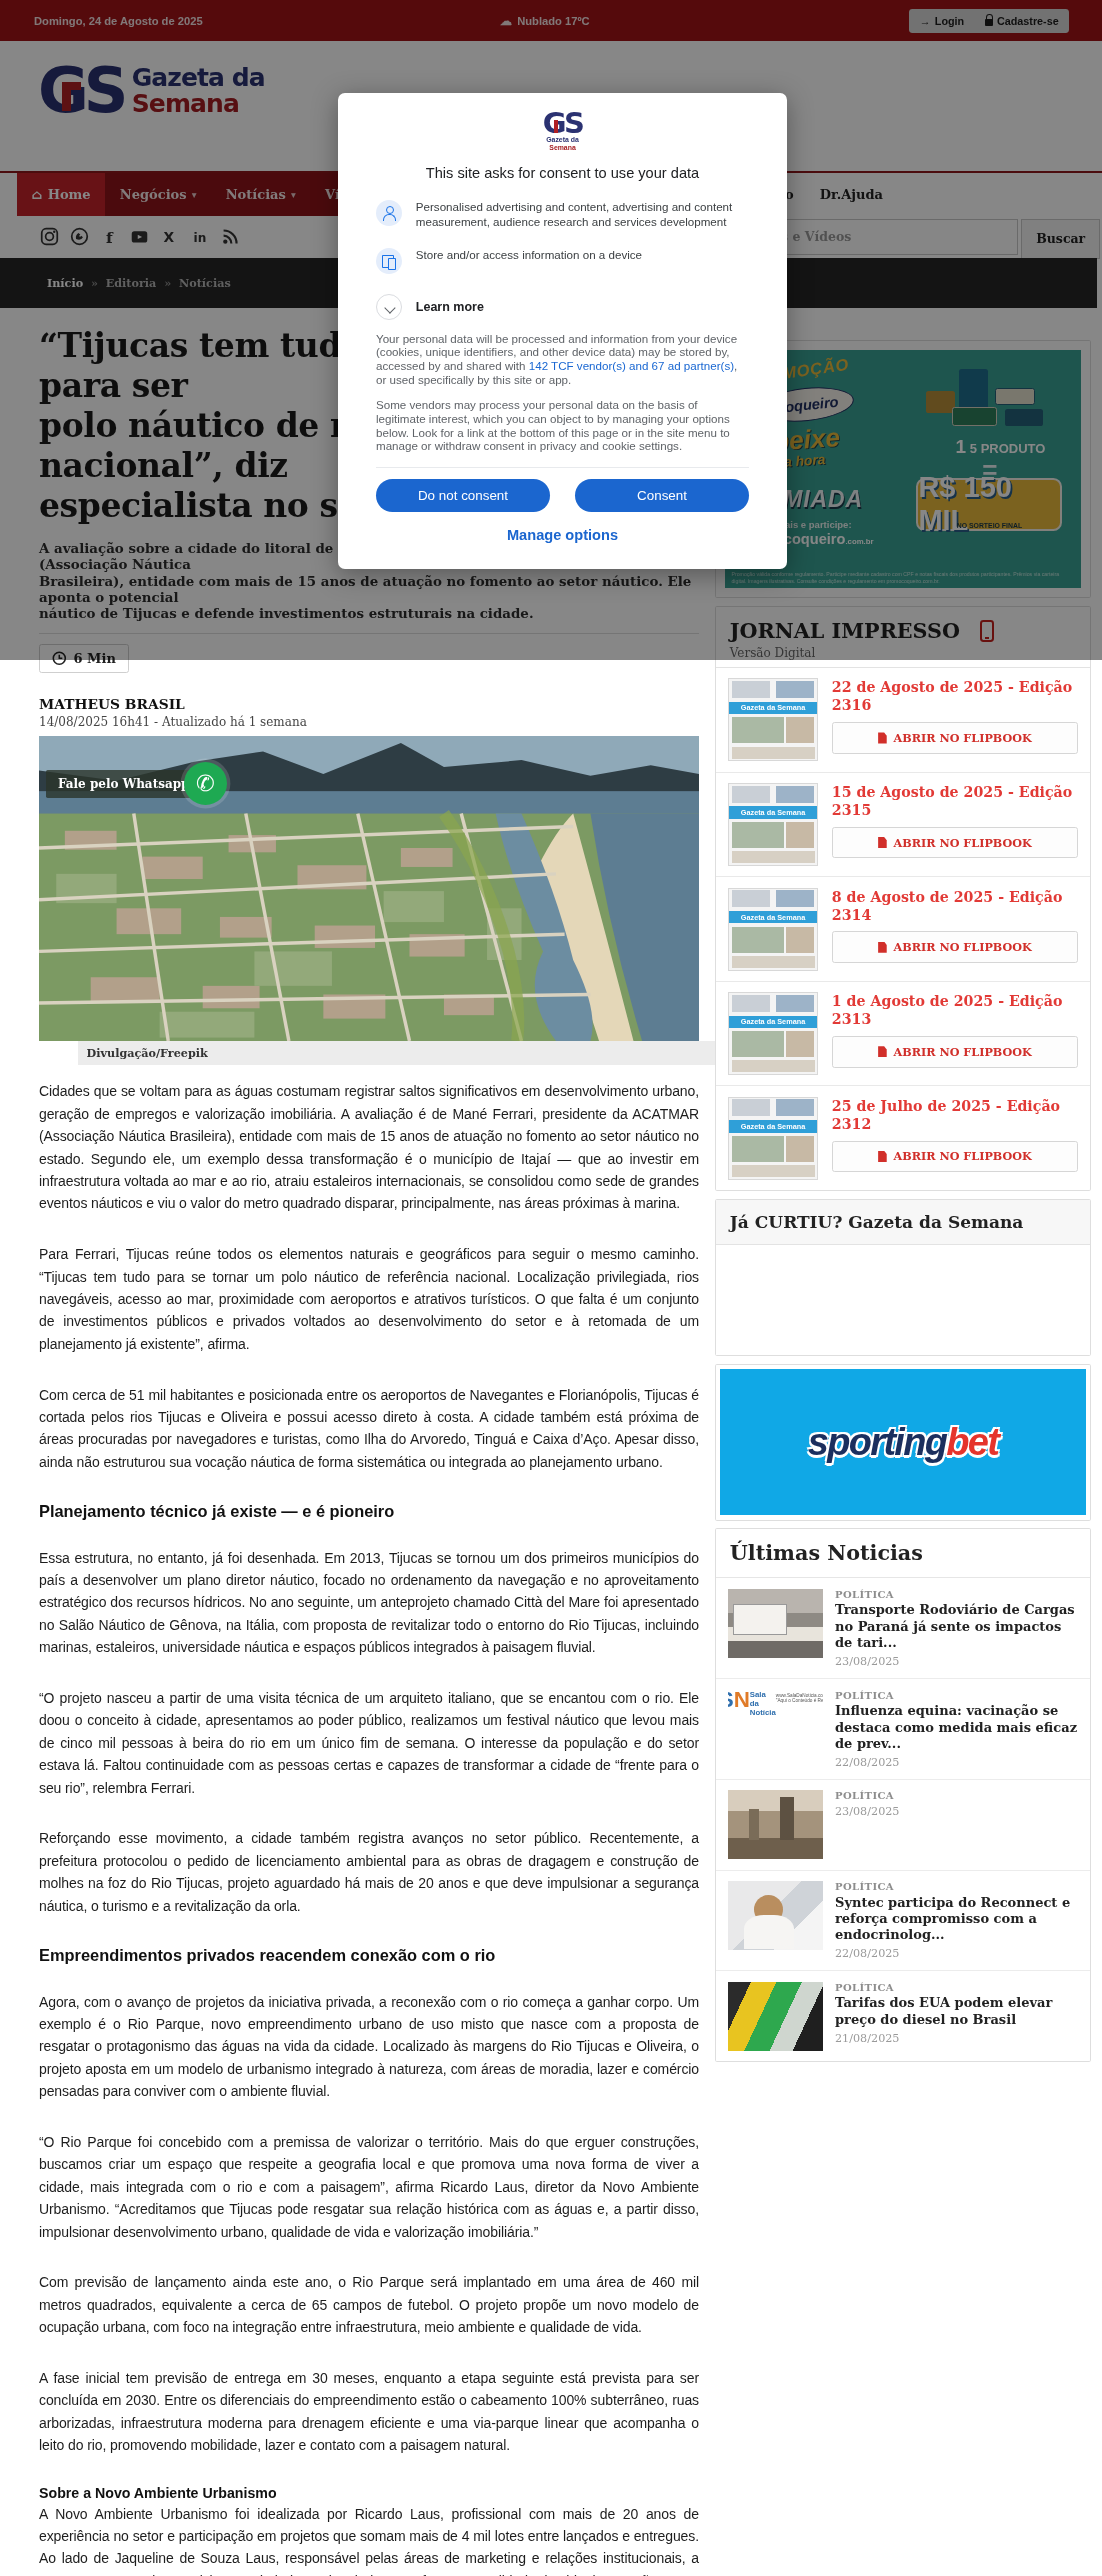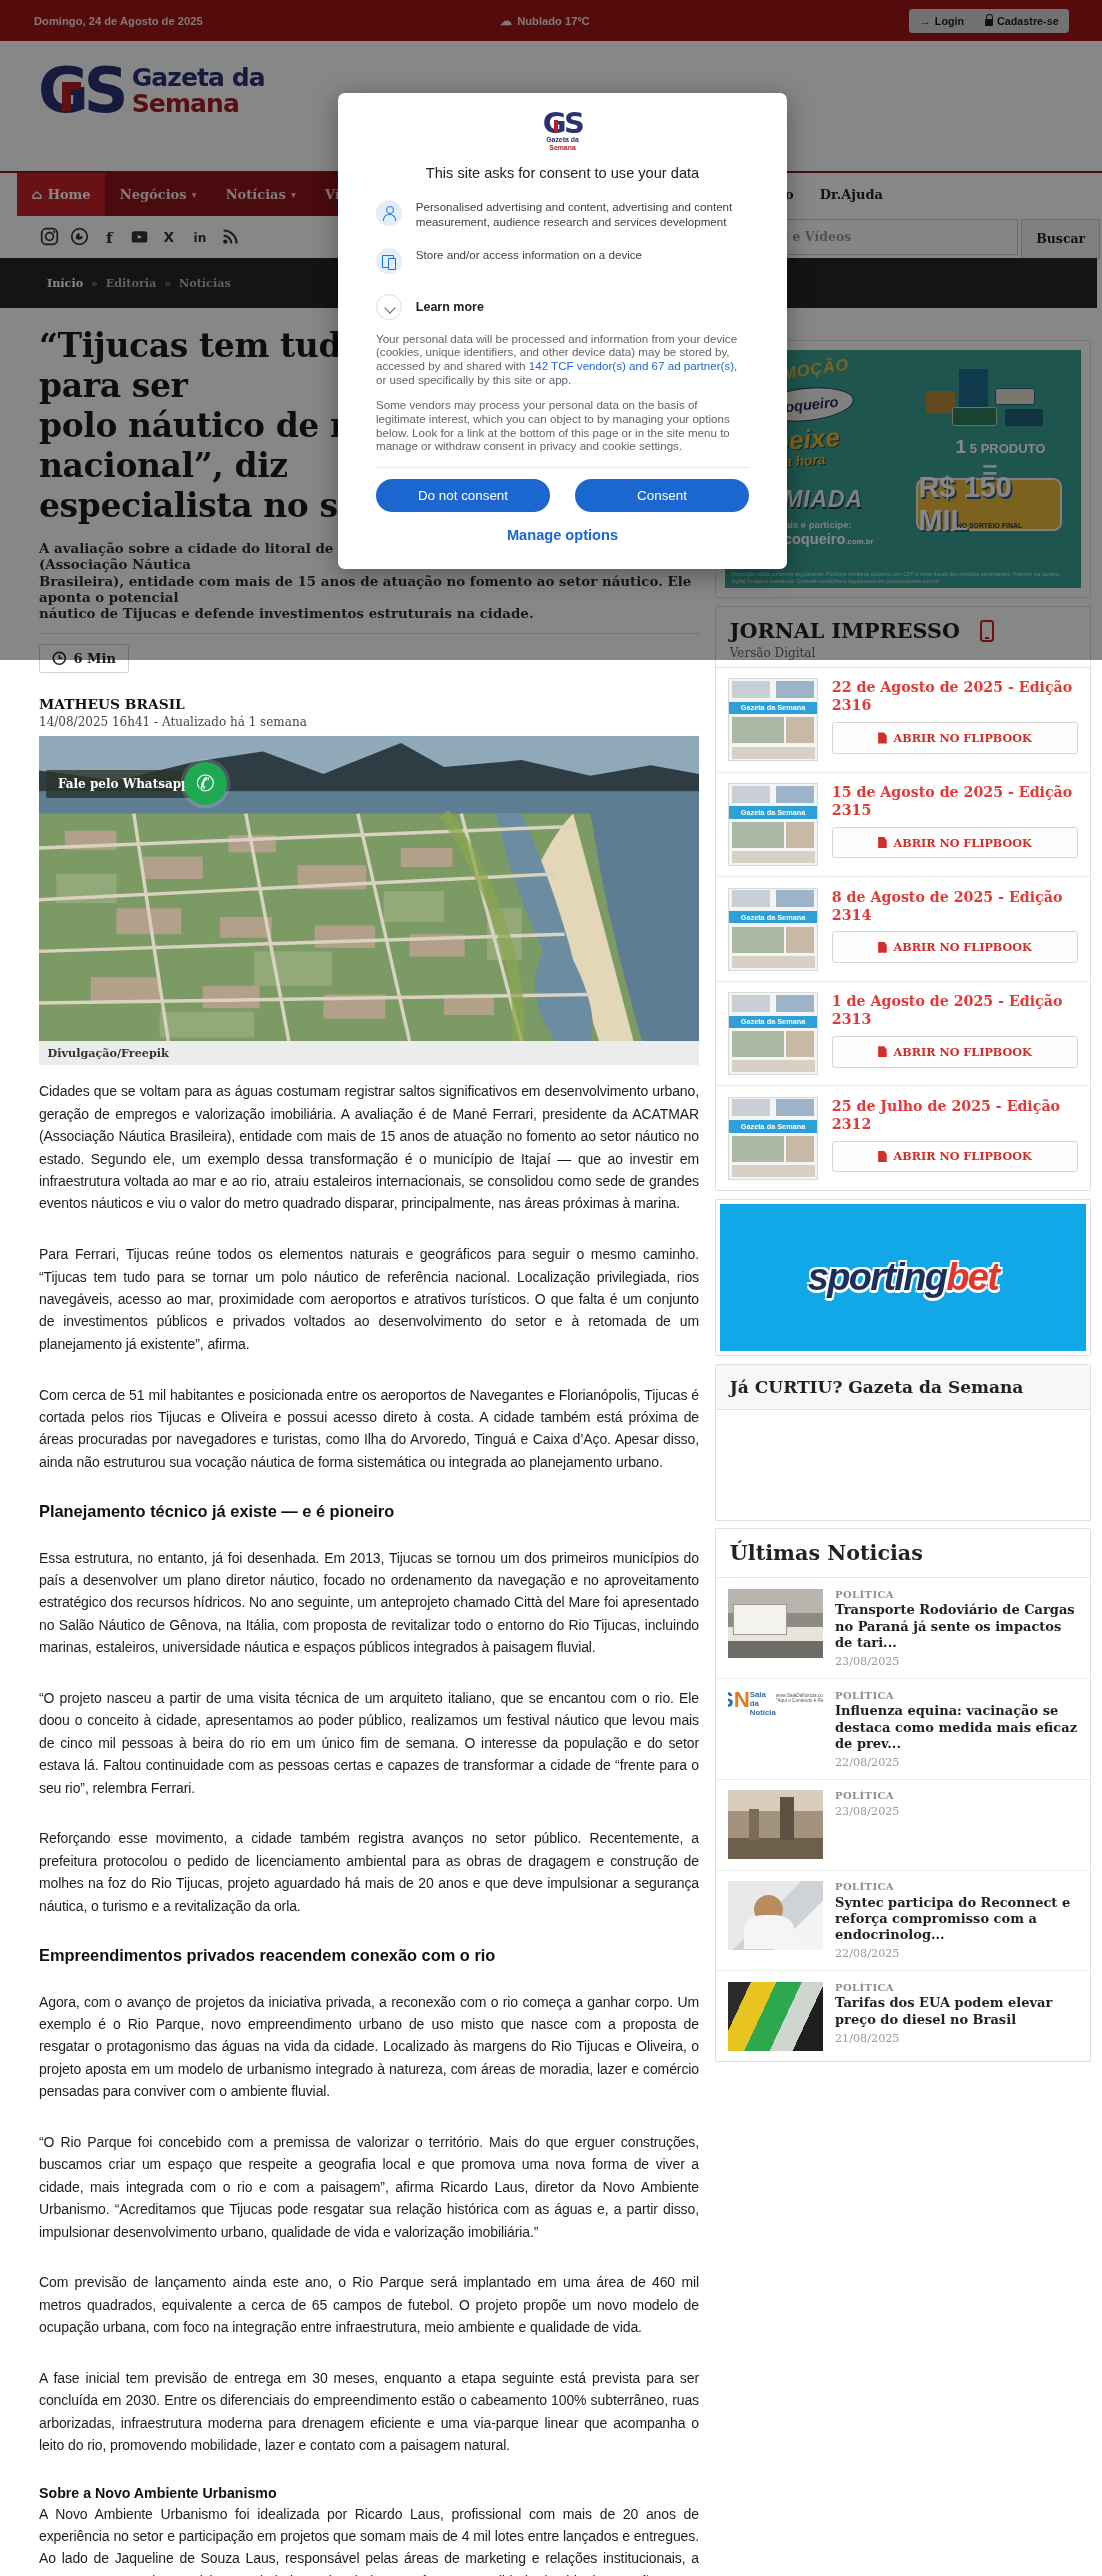--- a/index.html
+++ b/index.html
@@ -70,21 +70,21 @@
 
   
   .hero { position:relative; margin-top:6.9px; width:660px; height:305px; overflow:hidden; background:#6f8f66; }
   .hero svg { position:absolute; left:0; top:0; }
   .wa-label { position:absolute; left:6.9px; top:34px; background:rgba(42,52,42,.8); color:#fff; font-family:"DejaVu Serif", serif;
               font-weight:bold; font-size:12px; padding:6.9px 12px; border-radius:1.7px; cursor:pointer;}
   .wa-circle { position:absolute; left:145px; top:26px; width:43px; height:43px; border-radius:50%; background:#1ea952;
                display:flex; align-items:center; justify-content:center; color:#fff; font-size:22.4px; cursor:pointer;
                box-shadow:0 0 0 3.4px rgba(255,255,255,.15);}
   .caption { width:660px; height:24px; background:#ececec; display:flex; align-items:center; padding:0 8.6px;
-             font-family:"DejaVu Serif", serif; font-weight:bold; font-size:11.2px; color:#333; }
+             font-family:"DejaVu Serif", serif; font-weight:bold; font-size:11.2px; color:#333;margin-left:39px; }
 
   
   .a-body { margin-top:15.5px; width:660px; }
   .a-body p { font-size:14px; line-height:22.4px; color:#1d1d1d; text-align:justify; margin-bottom:28.4px; letter-spacing:-0.1px;}
   .a-body h2 { font-size:16.4px; color:#111; margin:12px 0 26px 0; font-family:"Liberation Sans", sans-serif; font-weight:bold;}
   .a-body h3 { font-size:14.2px; color:#111; margin:0 0 1.7px 0; font-weight:bold;}
 
   
   .sidebar { position:absolute; left:715px; top:340px; width:376px; }
   .sbox { border:0.9px solid #dedede; background:#fff; border-radius:1.7px; margin-bottom:7.8px; }
@@ -532,29 +532,29 @@
       <div class="ed-title">25 de Julho de 2025 - Edição 2312</div>
       <div class="flip-btn">
               <span class="file-ic"></span>
               <span>ABRIR NO FLIPBOOK</span>
             </div>
     </div>
   </div>
       </div>
   </div>
 
+  <div class="sbox">
+    <div class="curtiu-head">Já CURTIU? Gazeta da Semana</div>
+    <div class="curtiu-body"></div>
+  </div>
+
   <div class="sbox sportingbet">
     <div class="sb-inner">
       <div class="sb-logo"><span class="s1">sporting</span><span class="s2">bet</span></div>
     </div>
-  </div>
-
-  <div class="sbox">
-    <div class="curtiu-head">Já CURTIU? Gazeta da Semana</div>
-    <div class="curtiu-body"></div>
   </div>
 
   <div class="sbox">
     <div class="un-head">Últimas Noticias</div>
     <div id="news-list">
         <div class="news-item">
     <div class="nthumb truck"></div>
     <div class="nbody">
       <div class="ncat">POLÍTICA</div>
       <div class="ntitle">Transporte Rodoviário de Cargas no Paraná já sente os impactos de tari...</div>

